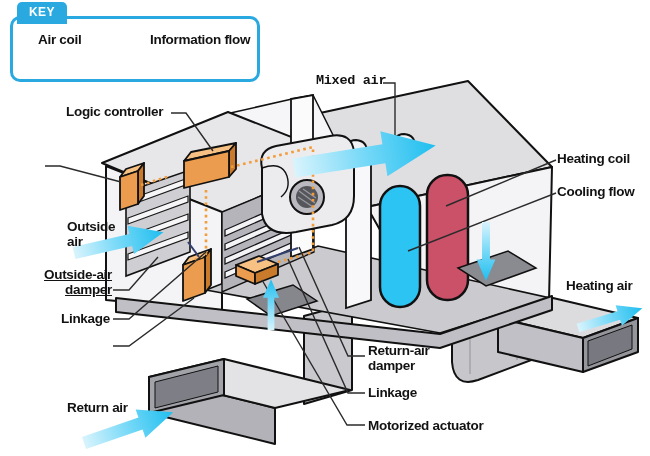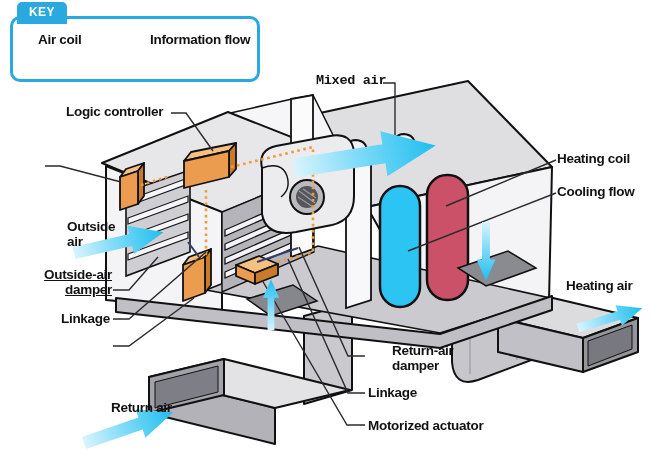--- a/index.html
+++ b/index.html
@@ -162,22 +162,22 @@
   <div class="key-tab">KEY</div>
   <div class="lbl key-air">Air coil</div>
   <div class="lbl" style="left:66px;top:105px;">Logic controller</div>
 
   <div class="lbl key-info">Information flow</div>
   <div class="lbl" style="left:54px;top:220px;margin-left:13px;">Outside
 air</div>
   <div class="lbl r" style="left:18px;top:268px;width:94px;">Outside-air
 damper</div>
   <div class="lbl" style="left:61px;top:312px;">Linkage</div>
-  <div class="lbl" style="left:67px;top:401px;margin-left:44px;">Return air</div>
+  <div class="lbl" style="left:67px;top:401px;">Return air</div>
   <div class="lbl" style="left:316px;top:74px;font-family:Liberation Mono, monospace;">Mixed air</div>
   <div class="lbl" style="left:557px;top:152px;">Heating coil</div>
   <div class="lbl" style="left:557px;top:185px;">Cooling flow</div>
   <div class="lbl" style="left:566px;top:279px;">Heating air</div>
-  <div class="lbl" style="left:368px;top:344px;margin-left:24px;">Return-air
+  <div class="lbl" style="left:368px;top:344px;">Return-air
 damper</div>
   <div class="lbl" style="left:368px;top:386px;">Linkage</div>
   <div class="lbl" style="left:368px;top:419px;">Motorized actuator</div>
 </div>
 
 </body></html>

